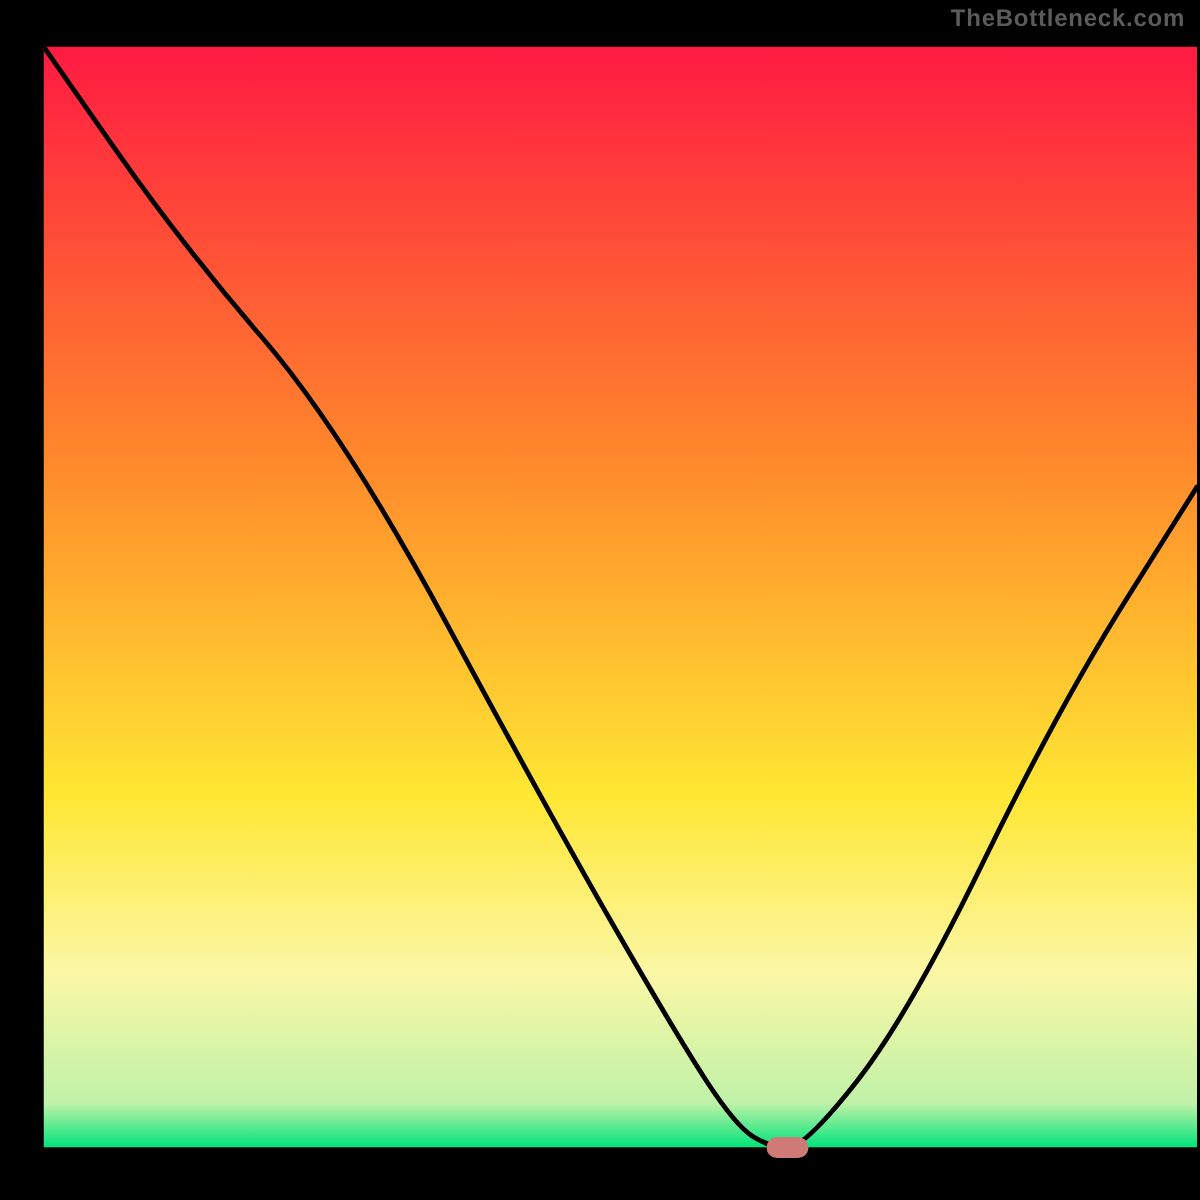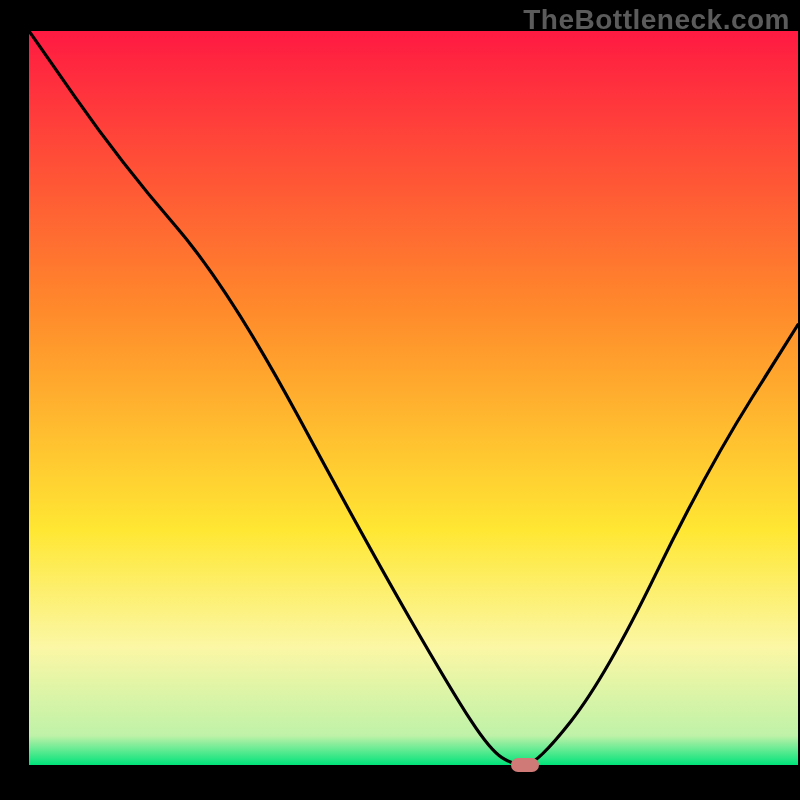--- a/index.html
+++ b/index.html
@@ -15,21 +15,21 @@
     position: relative;
     width: 800px;
     height: 800px;
     background: #000;
   }
   .watermark {
     position: absolute;
     top: 4px;
     right: 10px;
     color: #5b5b5b;
-    font-size: 28px;
+    font-size: 16px;
     font-weight: bold;
     letter-spacing: 0.5px;
     z-index: 10;
   }
   .plot {
     position: absolute;
     left: 29px;
     top: 31px;
     width: 769px;
     height: 734px;

